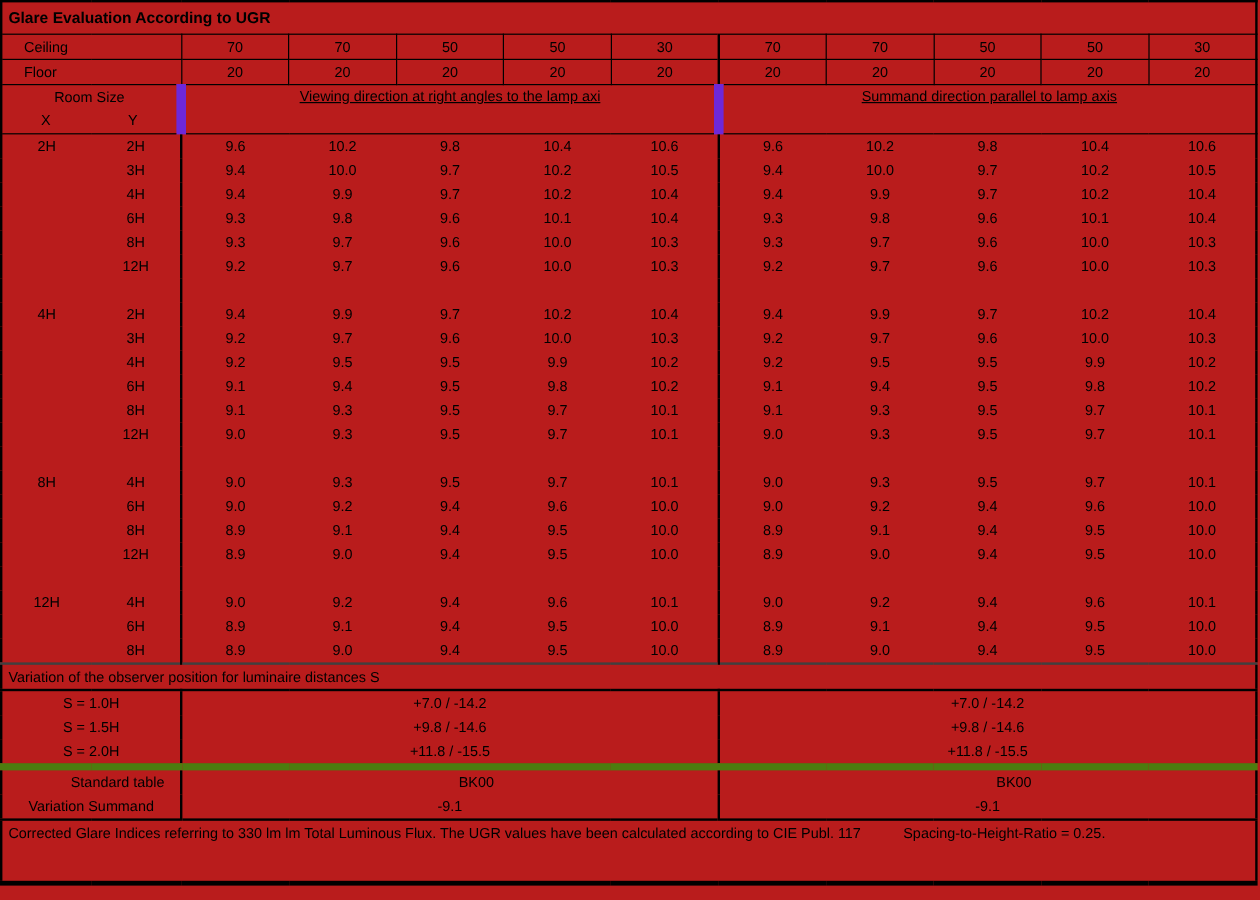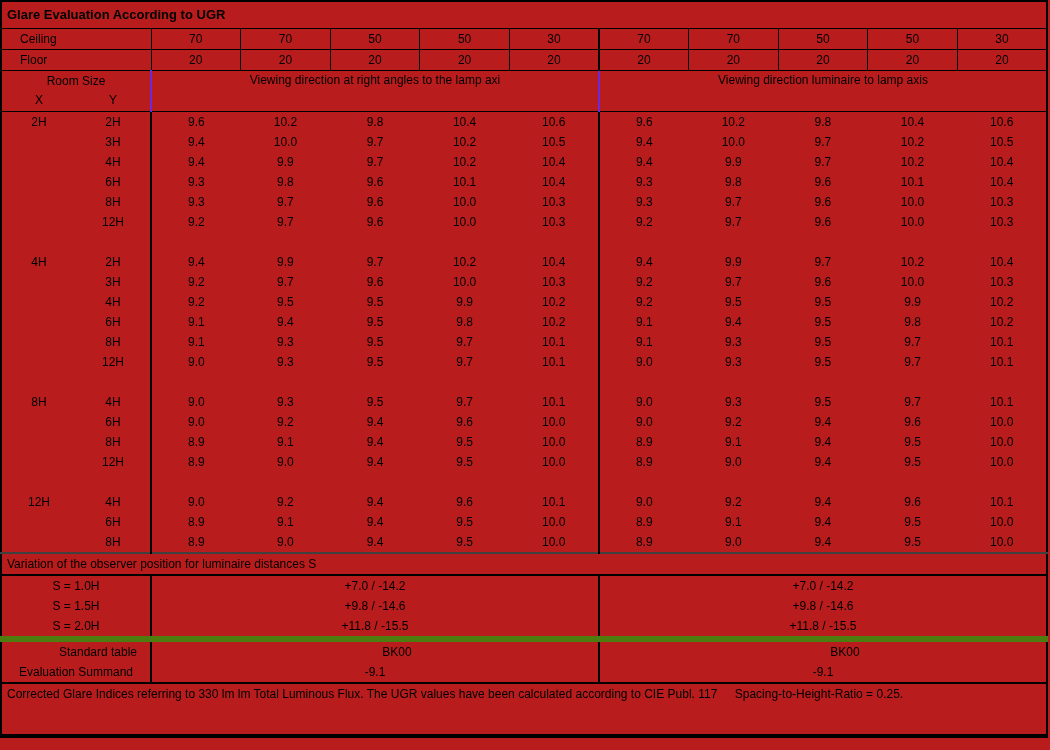--- a/index.html
+++ b/index.html
@@ -11,38 +11,38 @@
   td{height:20px;padding:0;text-align:center;white-space:nowrap;overflow:hidden;line-height:20px;}
   
   tr.titlerow td{border-bottom:1px solid #000;text-align:left;padding:2px 5px;height:22px;
     font-weight:bold;font-size:13px;line-height:18px;}
   
   .surf td{border:1px solid #000;}
   .surf td.lbl{text-align:left;padding-left:18px;}
   .surf td.mid{border-left:2px solid #000;}
   
   tr.headrow td{border-bottom:1px solid #000;vertical-align:top;height:40px;line-height:19px;}
-  tr.headrow td.sec{border-left:2px solid #6d28d9;}
+  tr.headrow td.sec{border-left:8px solid #6d28d9;text-decoration:underline;}
   .roomsize-top{height:20px;line-height:20px;text-align:center;}
   .xy{display:flex;height:20px;line-height:18px;}
   .xy span{flex:1;text-align:center;}
   
   .drow td{border:none;}
   .drow td.yc{border-right:2px solid #000;}
   .drow td.mid{border-left:2px solid #000;}
   
   tr.varrow td{border-top:2px solid #404040;border-bottom:2px solid #000;text-align:left;padding-left:5px;}
   
   .vs td.slbl{border-right:2px solid #000;}
   .vs td.mid{border-left:2px solid #000;}
   tbody#summaryRows tr:first-child td{border-top:6px solid #4d7c0f;padding-left:44px;}
   
   tr.footrow td{border-top:2px solid #000;height:48px;vertical-align:top;text-align:left;
     padding:1px 5px;line-height:18px;}
-  tr.footrow .ratio{margin-left:14px;}
+  tr.footrow .ratio{margin-left:32px;}
 </style>
 </head>
 <body>
 
 <div class="page">
   <table class="ugr">
     <colgroup>
       <col class="cxy">
         <col class="cxy">
       <col>
@@ -92,21 +92,21 @@
     <tbody>
       <tr class="headrow">
         <td colspan="2">
           <div class="roomsize-top">Room Size</div>
           <div class="xy">
             <span>X</span>
             <span>Y</span>
           </div>
         </td>
         <td colspan="5" class="sec">Viewing direction at right angles to the lamp axi</td>
-        <td colspan="5" class="sec">Viewing direction luminaire to lamp axis</td>
+        <td colspan="5" class="sec">Summand direction parallel to lamp axis</td>
       </tr>
     </tbody>
     <tbody id="ugrRows">
         <tr class="drow">
           <td class="xc">2H</td>
           <td class="yc">2H</td>
           <td>9.6</td>
           <td>10.2</td>
           <td>9.8</td>
           <td>10.4</td>
@@ -434,21 +434,21 @@
           <td class="mid" colspan="5">+11.8 / -15.5</td>
         </tr>
       </tbody>
     <tbody id="summaryRows" class="vs">
         <tr>
           <td class="slbl" colspan="2">Standard table</td>
           <td colspan="5">BK00</td>
           <td class="mid" colspan="5">BK00</td>
         </tr>
         <tr>
-          <td class="slbl" colspan="2">Evaluation Summand</td>
+          <td class="slbl" colspan="2">Variation Summand</td>
           <td colspan="5">-9.1</td>
           <td class="mid" colspan="5">-9.1</td>
         </tr>
       </tbody>
     <tbody>
       <tr class="footrow">
         <td colspan="12">
           <span>Corrected Glare Indices referring to 330 lm lm Total Luminous Flux. The UGR values have been calculated according to CIE Publ. 117</span>
           <span class="ratio">Spacing-to-Height-Ratio = 0.25.</span>
         </td>

